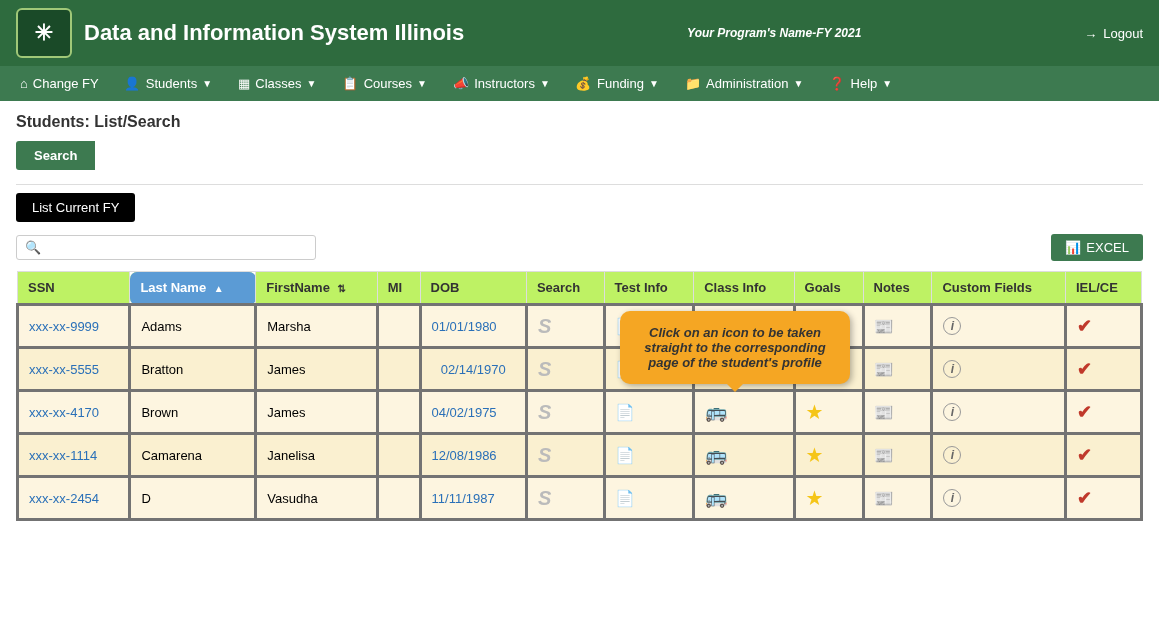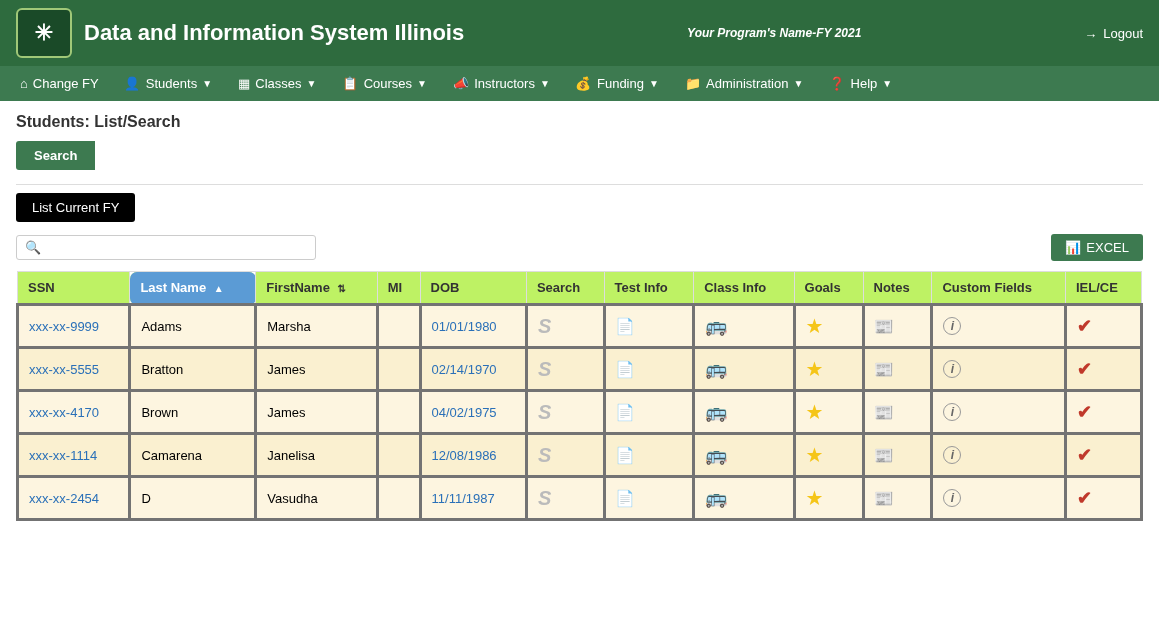--- a/index.html
+++ b/index.html
@@ -208,20 +208,21 @@
 
   <div class="btn-row">
     <button class="btn-search">Search</button>
   </div>
 
   <hr class="separator">
 
   <button class="btn-listfy">List Current FY</button>
 
   
+  <div class="tooltip-bubble">Click on an icon to be taken straight to the corresponding page of the student's profile</div>
 
   
   <div class="search-row">
     <div class="search-input-wrap">
       <span class="search-icon">🔍</span>
     </div>
     <button class="btn-excel">
       <span>📊</span>
       <span>EXCEL</span>
     </button>
@@ -259,21 +260,21 @@
     <td><span class="icon-star">★</span></td>
     <td><span class="cell-icon icon-notes">📰</span></td>
     <td><span class="icon-info">i</span></td>
     <td><span class="icon-check">✔</span></td>
   </tr>
           <tr>
     <td><a href="#" class="ssn-link">xxx-xx-5555</a></td>
     <td>Bratton</td>
     <td>James</td>
     <td></td>
-    <td style="color:#2a70b8;">02/14/1970</td>
+    <td style="color:#2a70b8;text-align:center;">02/14/1970</td>
     <td><span class="icon-s" style="color:#bbb;font-style:italic;font-weight:bold;font-size:20px;">S</span></td>
     <td><span class="cell-icon icon-doc">📄</span></td>
     <td><span class="cell-icon icon-bus">🚌</span></td>
     <td><span class="icon-star">★</span></td>
     <td><span class="cell-icon icon-notes">📰</span></td>
     <td><span class="icon-info">i</span></td>
     <td><span class="icon-check">✔</span></td>
   </tr>
           <tr>
     <td><a href="#" class="ssn-link">xxx-xx-4170</a></td>

